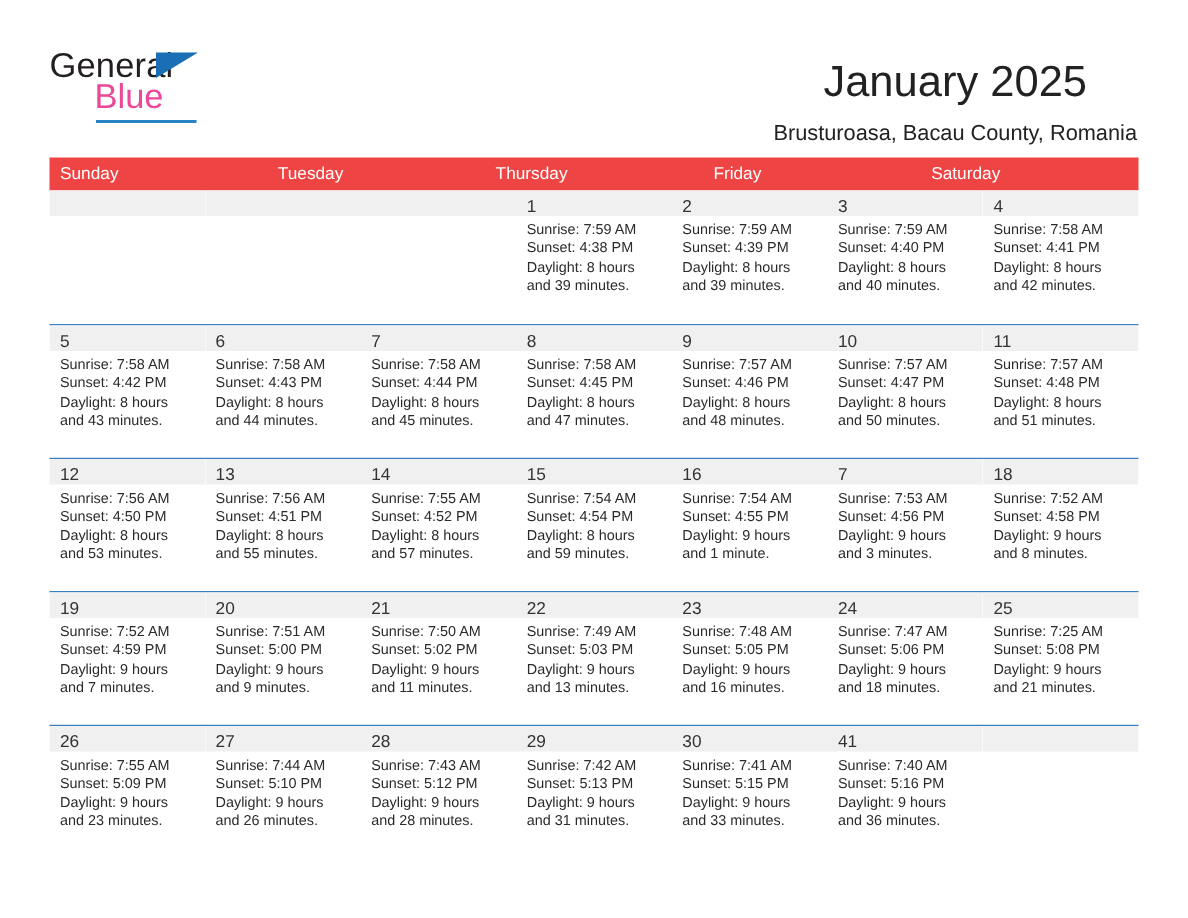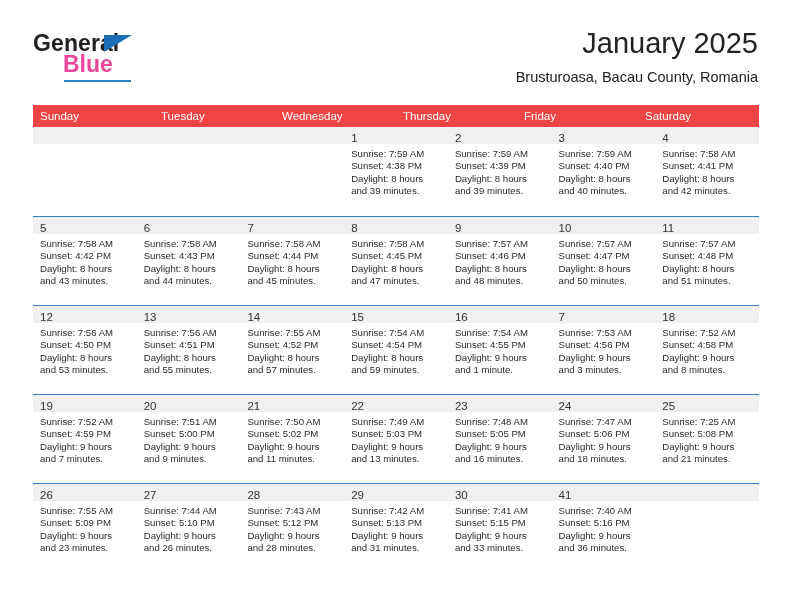--- a/index.html
+++ b/index.html
@@ -28,21 +28,20 @@
     top: 26px;
     right: 34px;
     height: 72px;
   }
   .logo {
     position: absolute;
     left: 0;
     top: 4px;
     width: 210px;
     height: 56px;
-    font-weight: bold;
   }
   .logo-general {
     position: absolute;
     left: 0;
     top: 0;
     font-size: 23px;
     letter-spacing: .1px;
     color: #231f20;
     font-family: "Liberation Sans", sans-serif;
   }
@@ -68,22 +67,22 @@
     left: 31px;
     top: 50px;
     width: 67px;
     height: 2px;
     background: #2583c6;
   }
 
   .title-block {
     position: absolute;
     right: 0;
-    top: 0;
-    text-align: right;
+    top: 12px;
+    text-align: center;
   }
   .cal-title {
     font-size: 29px;
     color: #222222;
     line-height: 34px;
     white-space: nowrap;
   }
   .cal-subtitle {
     margin-top: 9px;
     font-size: 14.5px;
@@ -172,21 +171,20 @@
       <div class="cal-subtitle">Brusturoasa, Bacau County, Romania</div>
     </div>
 
   </div>
 
   <div class="calendar">
 
     <div class="weekday-row">
       <div class="weekday">Sunday</div>
       <div class="weekday">Tuesday</div>
-      <div class="weekday">Wednesday</div>
       <div class="weekday">Thursday</div>
       <div class="weekday">Friday</div>
       <div class="weekday">Saturday</div>
     </div>
 
     <div class="week first">
       <div class="day empty">
         <div class="day-numband"><span class="day-num"></span></div>
         <div class="day-info">
           <div></div>

